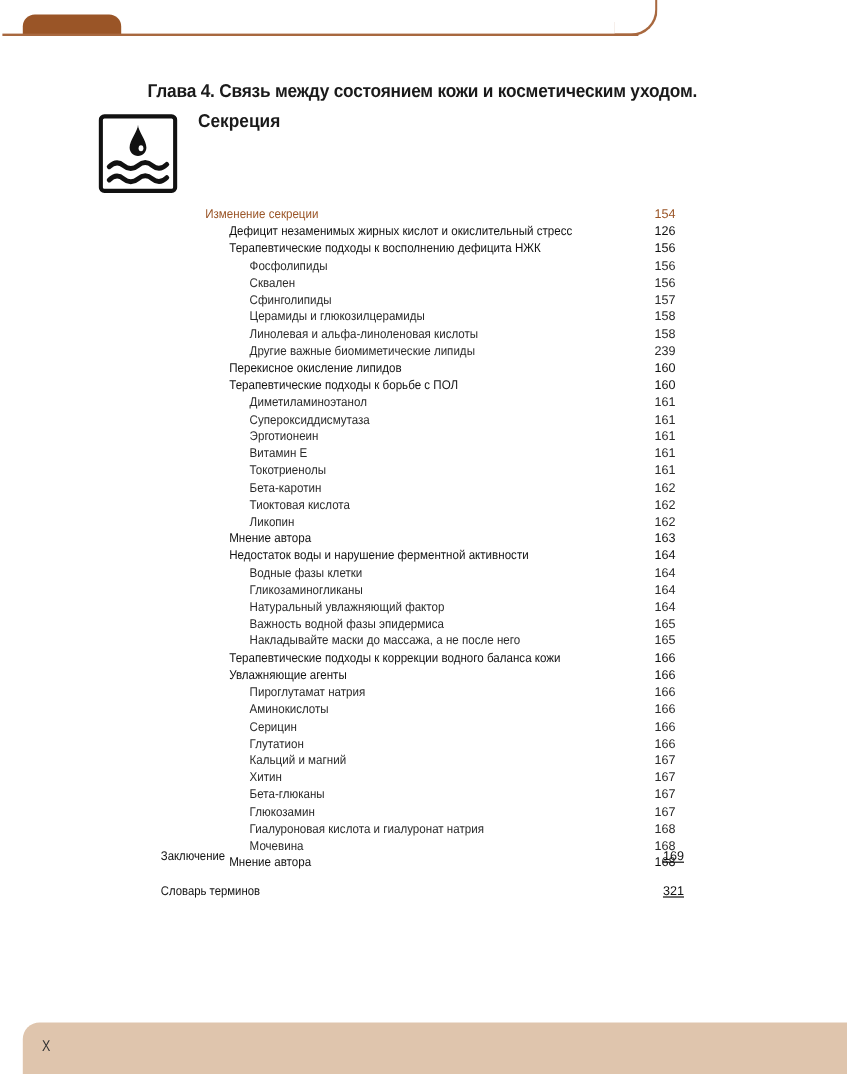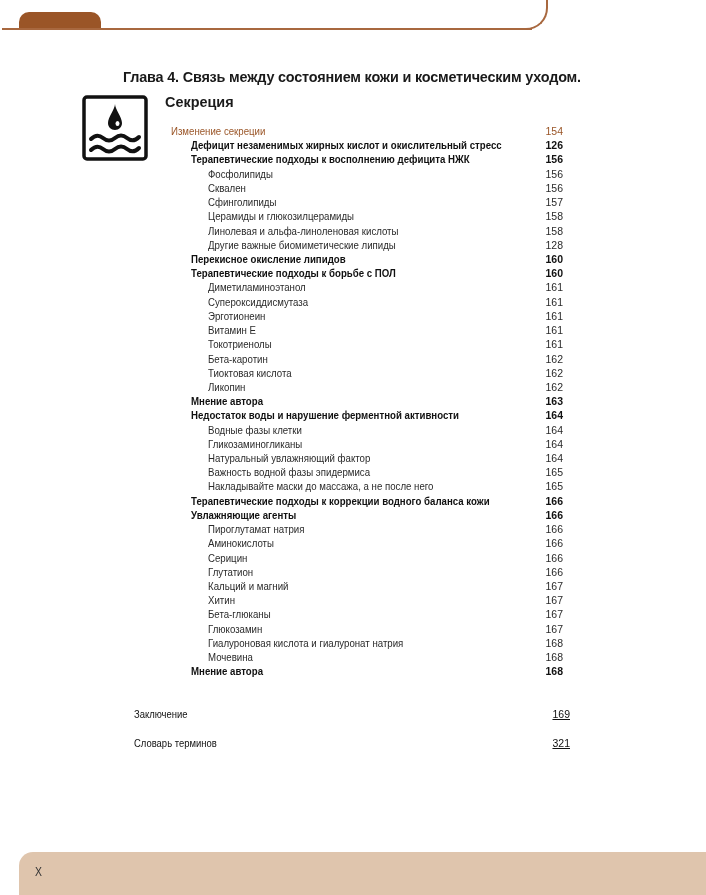--- a/index.html
+++ b/index.html
@@ -89,23 +89,23 @@
       transform: scaleX(0.92);
       transform-origin: left top;
     }
     .toc-row .page {
       position: absolute;
       right: 143px;
       top: 0;
       text-align: left;
     }
     .lvl-1 .label { left: 171px; }
-    .lvl-1 { color: #9a5527; }
+    .lvl-1 { color: #9a5527; margin-top: 48px; }
     .lvl-2 .label { left: 191px; }
-    .lvl-2 { font-weight: bold; color: #111; }
+    .lvl-2 { font-weight: normal; color: #111; }
     .lvl-3 .label { left: 208px; }
     .lvl-3 { color: #2a2a2a; }
     .back-matter {
       position: absolute;
       left: 12px;
       top: 707px;
       width: 701px;
     }
     .bm-row {
       position: relative;
@@ -195,21 +195,21 @@
     <div class="toc-row lvl-3">
       <span class="label">Церамиды и глюкозилцерамиды</span>
       <span class="page">158</span>
     </div>
     <div class="toc-row lvl-3">
       <span class="label">Линолевая и альфа-линоленовая кислоты</span>
       <span class="page">158</span>
     </div>
     <div class="toc-row lvl-3">
       <span class="label">Другие важные биомиметические липиды</span>
-      <span class="page">128</span>
+      <span class="page">239</span>
     </div>
     <div class="toc-row lvl-2">
       <span class="label">Перекисное окисление липидов</span>
       <span class="page">160</span>
     </div>
     <div class="toc-row lvl-2">
       <span class="label">Терапевтические подходы к борьбе с ПОЛ</span>
       <span class="page">160</span>
     </div>
     <div class="toc-row lvl-3">

